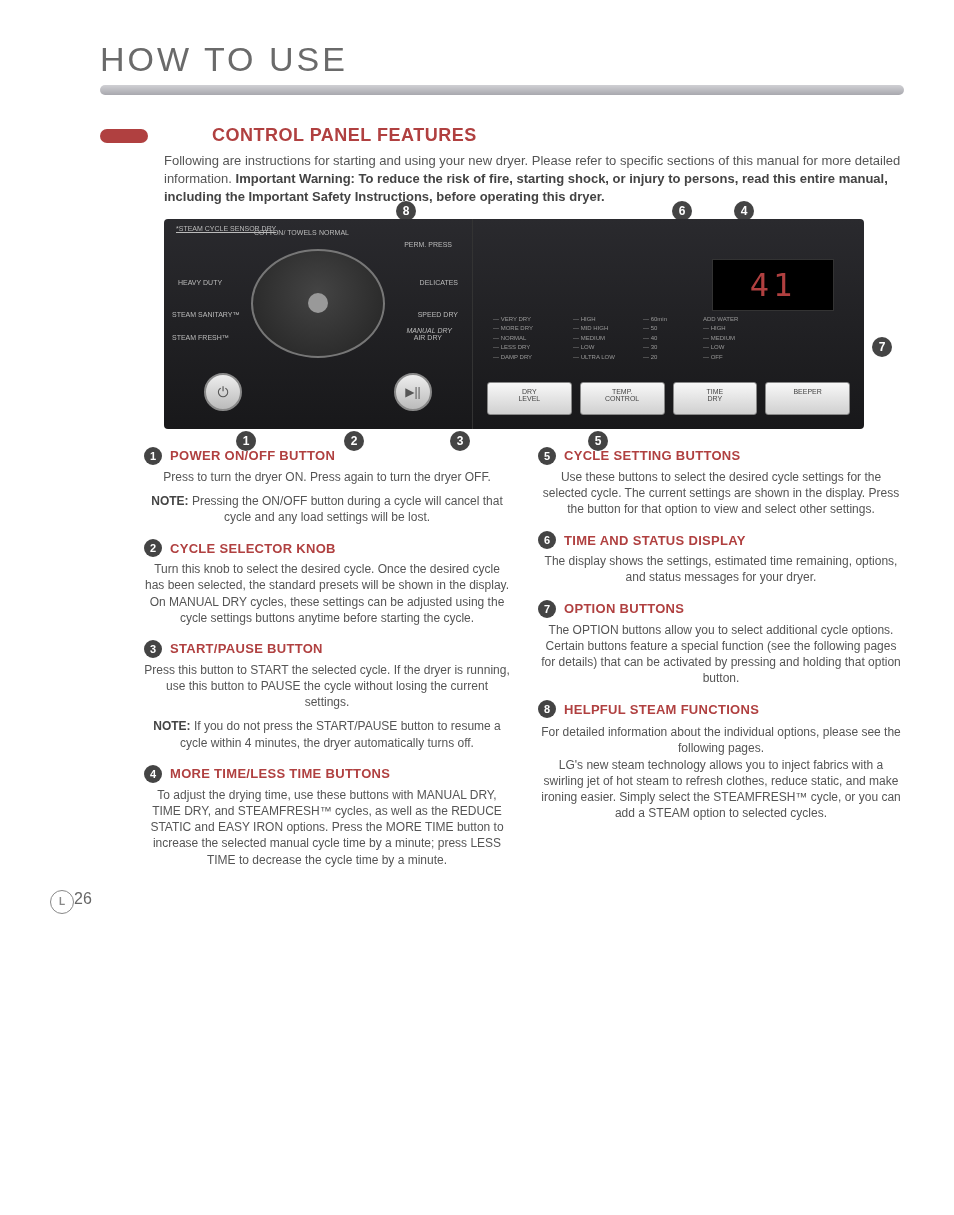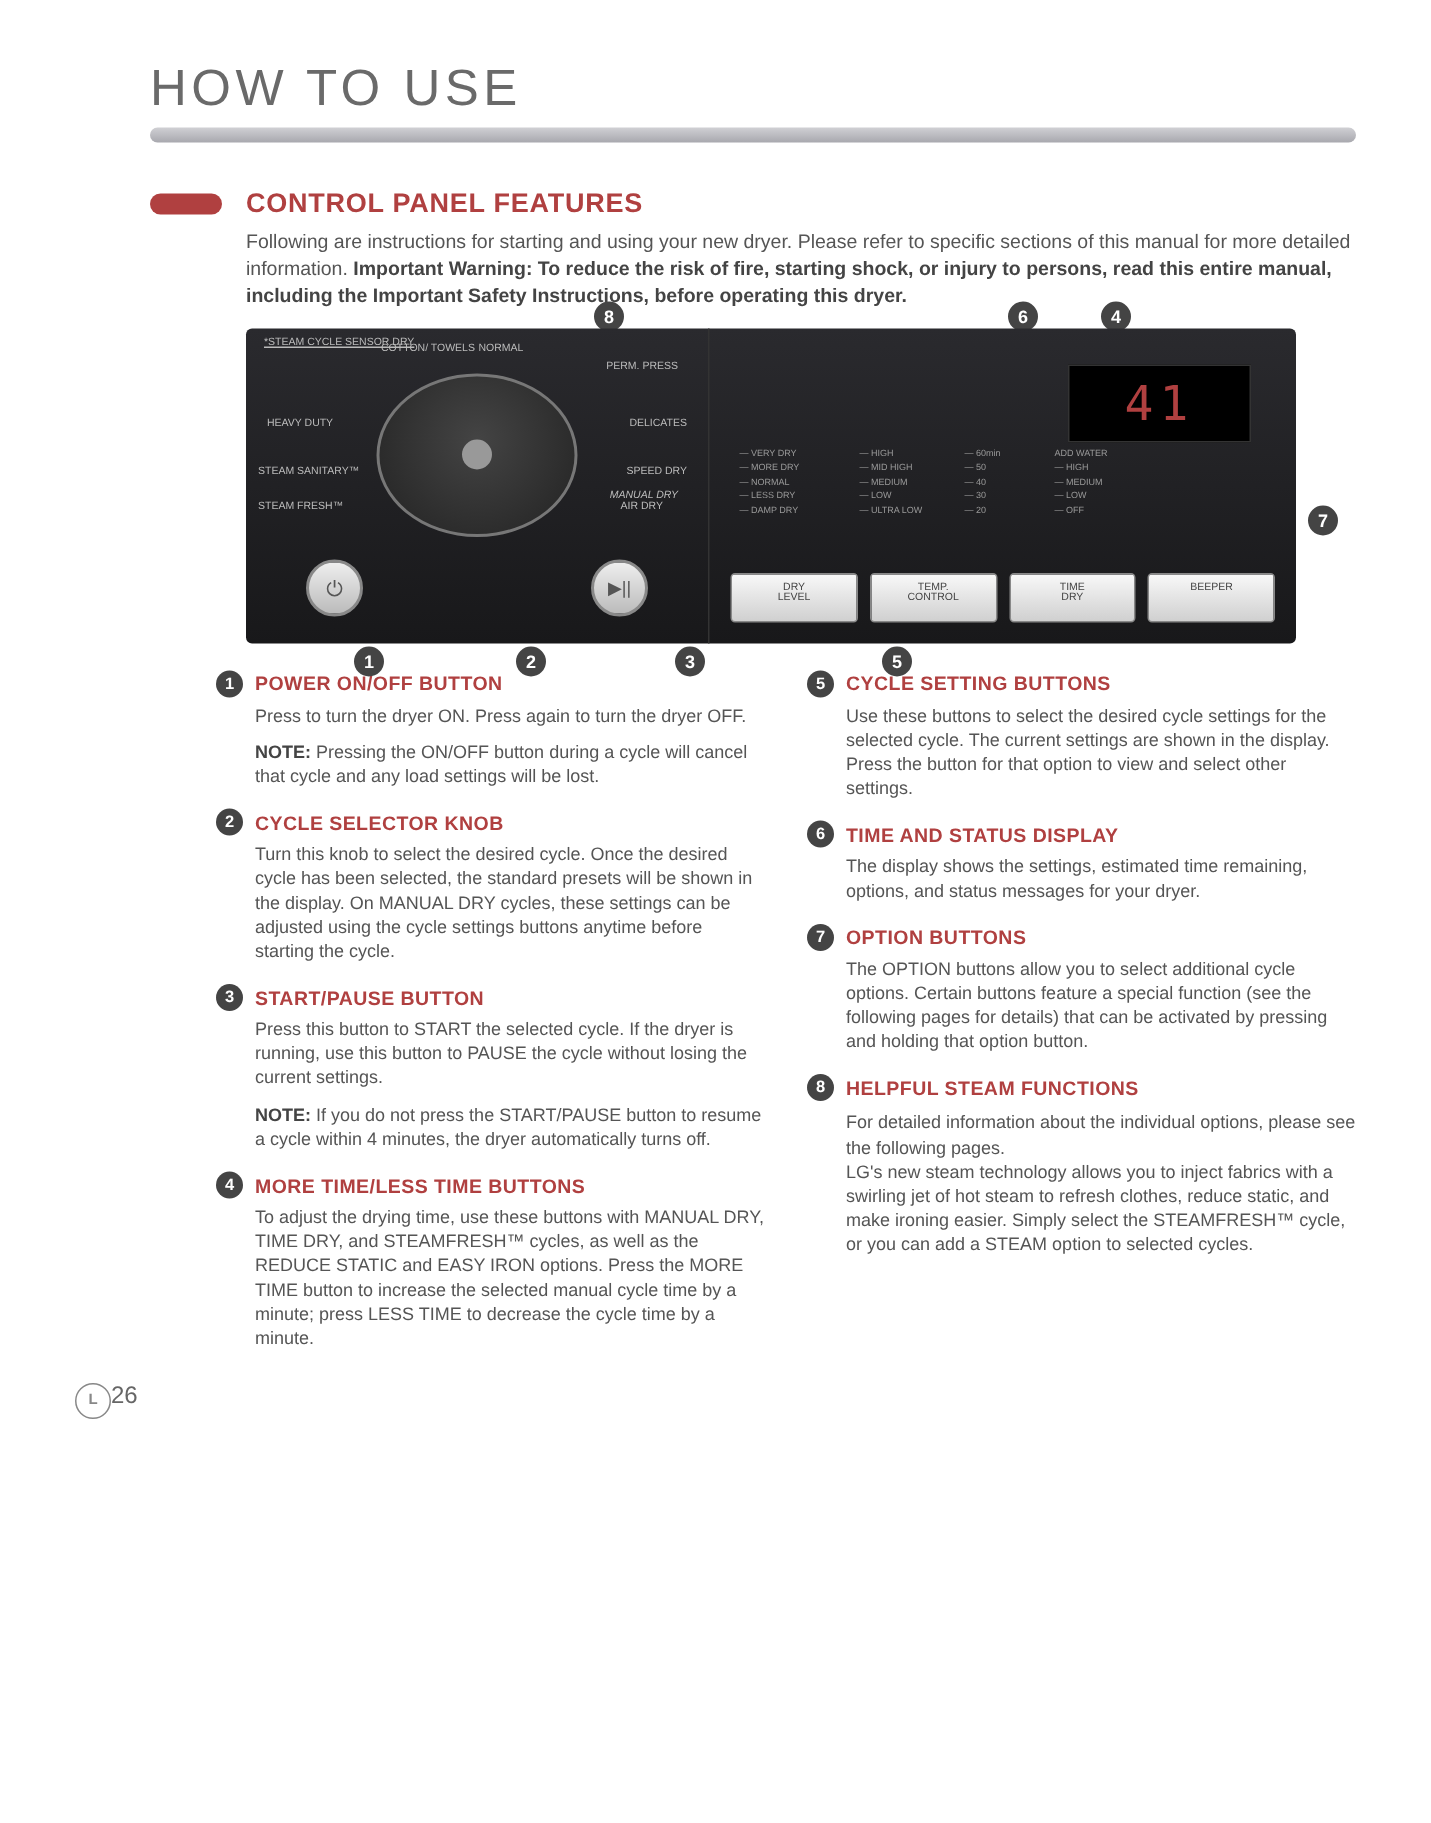--- a/index.html
+++ b/index.html
@@ -21,20 +21,21 @@
   .hr-bar {
     height: 10px;
     border-radius: 8px;
     background: linear-gradient(to bottom, #d0d0d4, #a8a8ae);
     margin: 0 0 30px 50px;
   }
   .section-head {
     display: flex;
     align-items: center;
     margin-bottom: 6px;
+    gap: 48px;
   }
   .pill {
     width: 48px;
     height: 14px;
     background: #b04040;
     border-radius: 8px;
     margin-right: 16px;
     margin-left: 50px;
   }
   .section-title {
@@ -107,20 +108,21 @@
     background:linear-gradient(#eee,#bbb);
     font-size:12px;
     text-align:center;
     line-height:34px;
     color:#555;
   }
   .panel-right {
     flex:1;
     position:relative;
     padding:8px;
+    margin-top:16px;
   }
   .disp {
     position:absolute;
     top:24px; right:30px;
     width:120px; height:50px;
     background:#000;
     border:1px solid #333;
     color:#b04040;
     font-family:monospace;
     font-size:32px;
@@ -207,22 +209,22 @@
   }
   .ftitle {
     font-size:13px;
     font-weight:bold;
     color:#b04040;
     letter-spacing:0.3px;
   }
   .ftext {
     font-size:12px;
     line-height:1.35;
-    margin-left:26px;
     color:#555;
+    text-align:center;
   }
   .ftext b { color:#444; }
   .page-num {
     position:absolute;
     left:24px;
     font-size:16px;
     color:#666;
     text-align:right;
   }
   .lg-badge {

